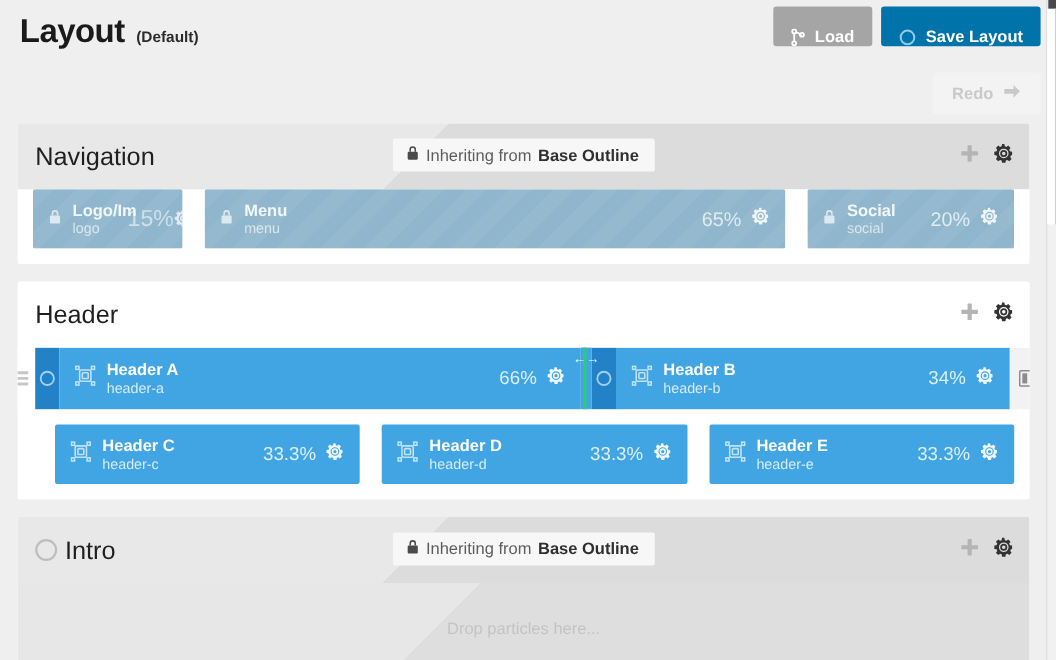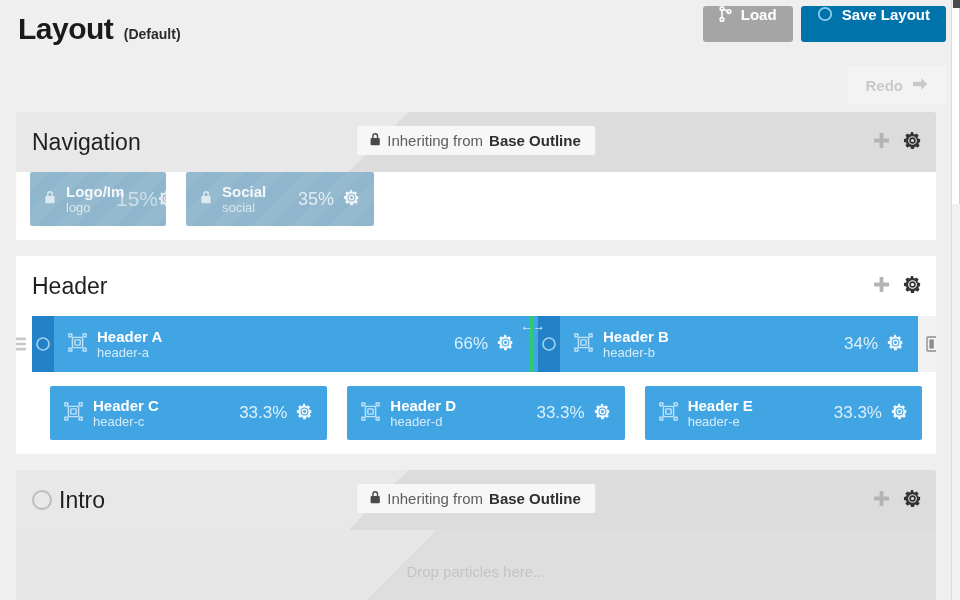--- a/index.html
+++ b/index.html
@@ -36,21 +36,21 @@
   }
 
   .topbtns {
     position: absolute;
     top: 6px; right: 14px;
     display: flex;
     gap: 8px;
   }
   .btn {
     display: flex;
-    align-items: flex-start;
+    align-items: flex-end;
     gap: 9px;
     height: 36px;
     padding: 0 16px;
     border: 0;
     border-radius: 3px;
     font-size: 15px;
     font-weight: bold;
     cursor: pointer;
     background: #a5a5a5;
     color: #ffffff;
@@ -381,34 +381,55 @@
         </div>
         <span class="ghost-pct">15%</span>
         <span class="ghost-gear">
           <svg width="17" height="17" viewBox="0 0 20 20" fill="#ffffff" opacity="0.85">
             <path d="M10 6.6a3.4 3.4 0 1 0 0 6.8 3.4 3.4 0 0 0 0-6.8zm0 5.1a1.7 1.7 0 1 1 0-3.4 1.7 1.7 0 0 1 0 3.4z"></path>
             <path d="M18 11.6v-3.2l-2.2-.4a6 6 0 0 0-.6-1.5l1.3-1.8-2.2-2.2-1.8 1.3a6 6 0 0 0-1.5-.6L10.6 1H8.4l-.4 2.2a6 6 0 0 0-1.5.6L4.7 2.5 2.5 4.7l1.3 1.8a6 6 0 0 0-.6 1.5L1 8.4v3.2l2.2.4a6 6 0 0 0 .6 1.5l-1.3 1.8 2.2 2.2 1.8-1.3a6 6 0 0 0 1.5.6l.4 2.2h3.2l.4-2.2a6 6 0 0 0 1.5-.6l1.8 1.3 2.2-2.2-1.3-1.8a6 6 0 0 0 .6-1.5zM10 14.6a4.6 4.6 0 1 1 0-9.2 4.6 4.6 0 0 1 0 9.2z"></path>
           </svg>
         </span>
       </div>
 
+      <div class="particle muted" style="flex:1 1 auto;">
+        <span class="p-lock">
+          <svg width="12" height="14" viewBox="0 0 12 14" fill="#ffffff" opacity="0.8">
+            <path d="M3 6V4a3 3 0 0 1 6 0v2h-1.4V4a1.6 1.6 0 0 0-3.2 0v2z"></path>
+            <rect x="1.4" y="6" width="9.2" height="7.2" rx="1"></rect>
+          </svg>
+        </span>
+        <div class="p-labels">
+          <span class="p-title">Menu</span>
+          <span class="p-key">menu</span>
+        </div>
+        <div class="p-right">
+          <span class="p-pct">65%</span>
+          <span>
+            <svg width="17" height="17" viewBox="0 0 20 20" fill="#ffffff" opacity="0.85">
+              <path d="M10 6.6a3.4 3.4 0 1 0 0 6.8 3.4 3.4 0 0 0 0-6.8zm0 5.1a1.7 1.7 0 1 1 0-3.4 1.7 1.7 0 0 1 0 3.4z"></path>
+              <path d="M18 11.6v-3.2l-2.2-.4a6 6 0 0 0-.6-1.5l1.3-1.8-2.2-2.2-1.8 1.3a6 6 0 0 0-1.5-.6L10.6 1H8.4l-.4 2.2a6 6 0 0 0-1.5.6L4.7 2.5 2.5 4.7l1.3 1.8a6 6 0 0 0-.6 1.5L1 8.4v3.2l2.2.4a6 6 0 0 0 .6 1.5l-1.3 1.8 2.2 2.2 1.8-1.3a6 6 0 0 0 1.5.6l.4 2.2h3.2l.4-2.2a6 6 0 0 0 1.5-.6l1.8 1.3 2.2-2.2-1.3-1.8a6 6 0 0 0 .6-1.5zM10 14.6a4.6 4.6 0 1 1 0-9.2 4.6 4.6 0 0 1 0 9.2z"></path>
+            </svg>
+          </span>
+        </div>
+      </div>
 
       <div class="particle muted" style="flex:0 0 188px;">
         <span class="p-lock">
           <svg width="12" height="14" viewBox="0 0 12 14" fill="#ffffff" opacity="0.8">
             <path d="M3 6V4a3 3 0 0 1 6 0v2h-1.4V4a1.6 1.6 0 0 0-3.2 0v2z"></path>
             <rect x="1.4" y="6" width="9.2" height="7.2" rx="1"></rect>
           </svg>
         </span>
         <div class="p-labels">
           <span class="p-title">Social</span>
           <span class="p-key">social</span>
         </div>
         <div class="p-right">
-          <span class="p-pct">35%</span>
+          <span class="p-pct">20%</span>
           <span>
             <svg width="17" height="17" viewBox="0 0 20 20" fill="#ffffff" opacity="0.85">
               <path d="M10 6.6a3.4 3.4 0 1 0 0 6.8 3.4 3.4 0 0 0 0-6.8zm0 5.1a1.7 1.7 0 1 1 0-3.4 1.7 1.7 0 0 1 0 3.4z"></path>
               <path d="M18 11.6v-3.2l-2.2-.4a6 6 0 0 0-.6-1.5l1.3-1.8-2.2-2.2-1.8 1.3a6 6 0 0 0-1.5-.6L10.6 1H8.4l-.4 2.2a6 6 0 0 0-1.5.6L4.7 2.5 2.5 4.7l1.3 1.8a6 6 0 0 0-.6 1.5L1 8.4v3.2l2.2.4a6 6 0 0 0 .6 1.5l-1.3 1.8 2.2 2.2 1.8-1.3a6 6 0 0 0 1.5.6l.4 2.2h3.2l.4-2.2a6 6 0 0 0 1.5-.6l1.8 1.3 2.2-2.2-1.3-1.8a6 6 0 0 0 .6-1.5zM10 14.6a4.6 4.6 0 1 1 0-9.2 4.6 4.6 0 0 1 0 9.2z"></path>
             </svg>
           </span>
         </div>
       </div>
     </div>
   </div>

